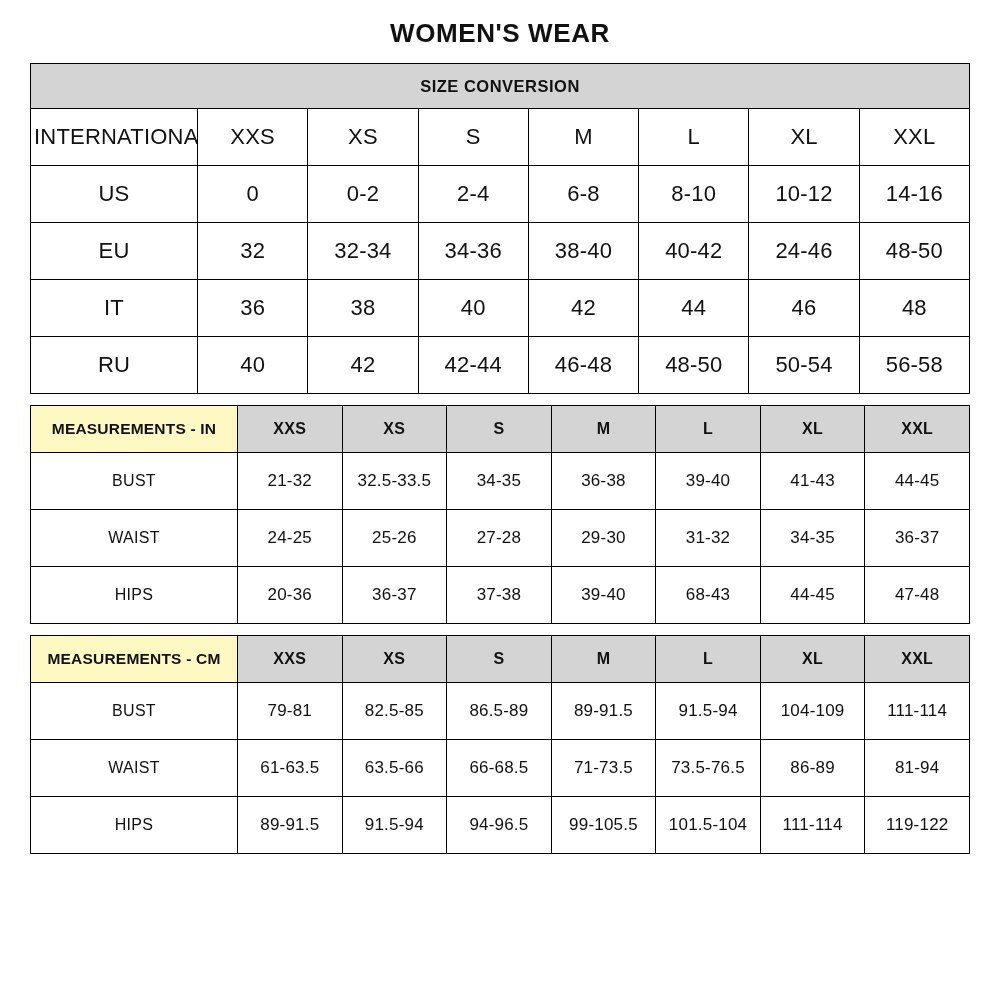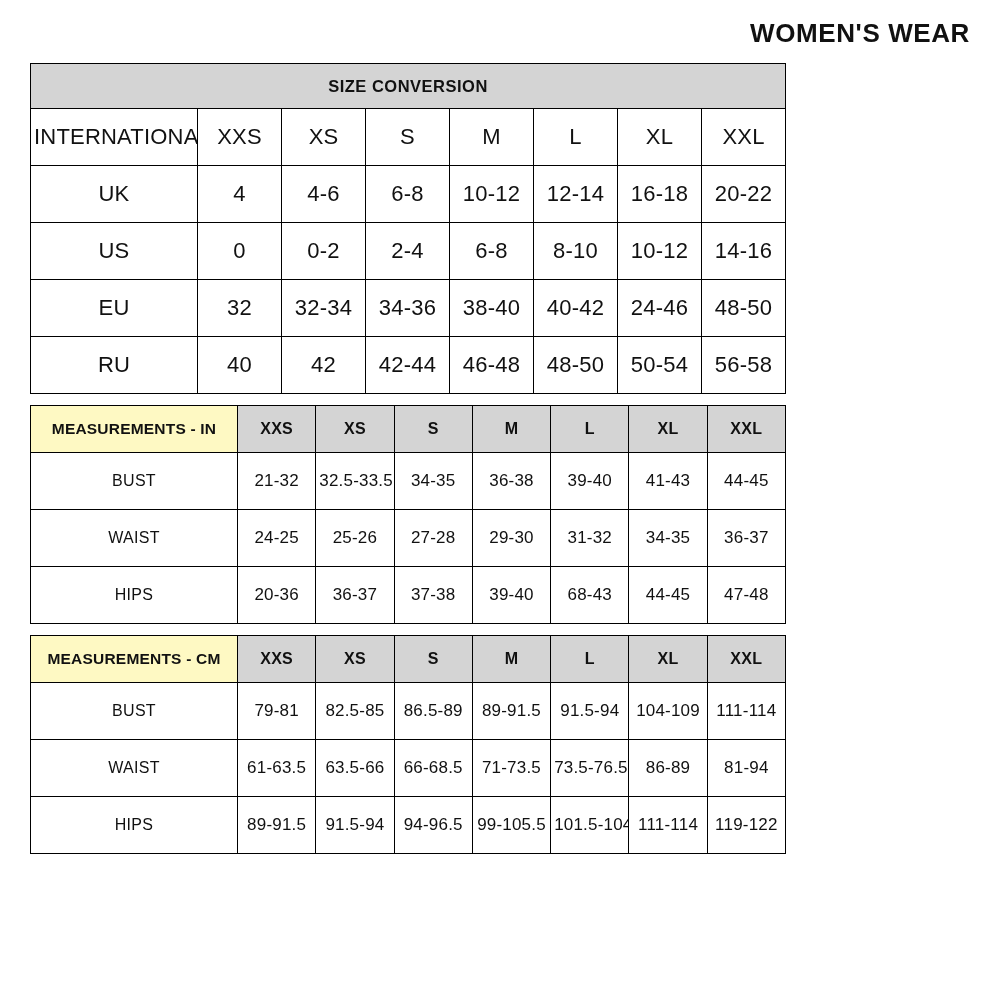--- a/index.html
+++ b/index.html
@@ -7,28 +7,28 @@
     margin: 0;
     padding: 0;
     width: 1000px;
     height: 1000px;
     background: #ffffff;
     color: #111111;
     font-family: "Liberation Sans", sans-serif;
   }
   .page { padding: 10px 30px 0 30px; }
   .title {
-    text-align: right;
+    text-align: center;
     font-size: 26px;
     font-weight: bold;
     letter-spacing: 0.6px;
     margin: 8px 0 14px 0;
   }
   table {
-    width: 756px;
+    width: 940px;
     border-collapse: collapse;
     table-layout: fixed;
     margin: 0 0 11px 0;
   }
   td {
     border: 1.5px solid #000000;
     text-align: center;
     vertical-align: middle;
     padding: 0 3px;
     overflow: hidden;
@@ -88,48 +88,48 @@
       <td class="lbl">INTERNATIONAL</td>
       <td>XXS</td>
       <td>XS</td>
       <td>S</td>
       <td>M</td>
       <td>L</td>
       <td>XL</td>
       <td>XXL</td>
     </tr>
     <tr>
-      <td class="lbl">UK</td>
-      <td>4</td>
-      <td>4-6</td>
-      <td>6-8</td>
-      <td>10-12</td>
-      <td>12-14</td>
-      <td>16-18</td>
-      <td>20-22</td>
-    </tr>
-    <tr>
       <td class="lbl">US</td>
       <td>0</td>
       <td>0-2</td>
       <td>2-4</td>
       <td>6-8</td>
       <td>8-10</td>
       <td>10-12</td>
       <td>14-16</td>
     </tr>
     <tr>
       <td class="lbl">EU</td>
       <td>32</td>
       <td>32-34</td>
       <td>34-36</td>
       <td>38-40</td>
       <td>40-42</td>
       <td>24-46</td>
       <td>48-50</td>
+    </tr>
+    <tr>
+      <td class="lbl">IT</td>
+      <td>36</td>
+      <td>38</td>
+      <td>40</td>
+      <td>42</td>
+      <td>44</td>
+      <td>46</td>
+      <td>48</td>
     </tr>
     <tr>
       <td class="lbl">RU</td>
       <td>40</td>
       <td>42</td>
       <td>42-44</td>
       <td>46-48</td>
       <td>48-50</td>
       <td>50-54</td>
       <td>56-58</td>

